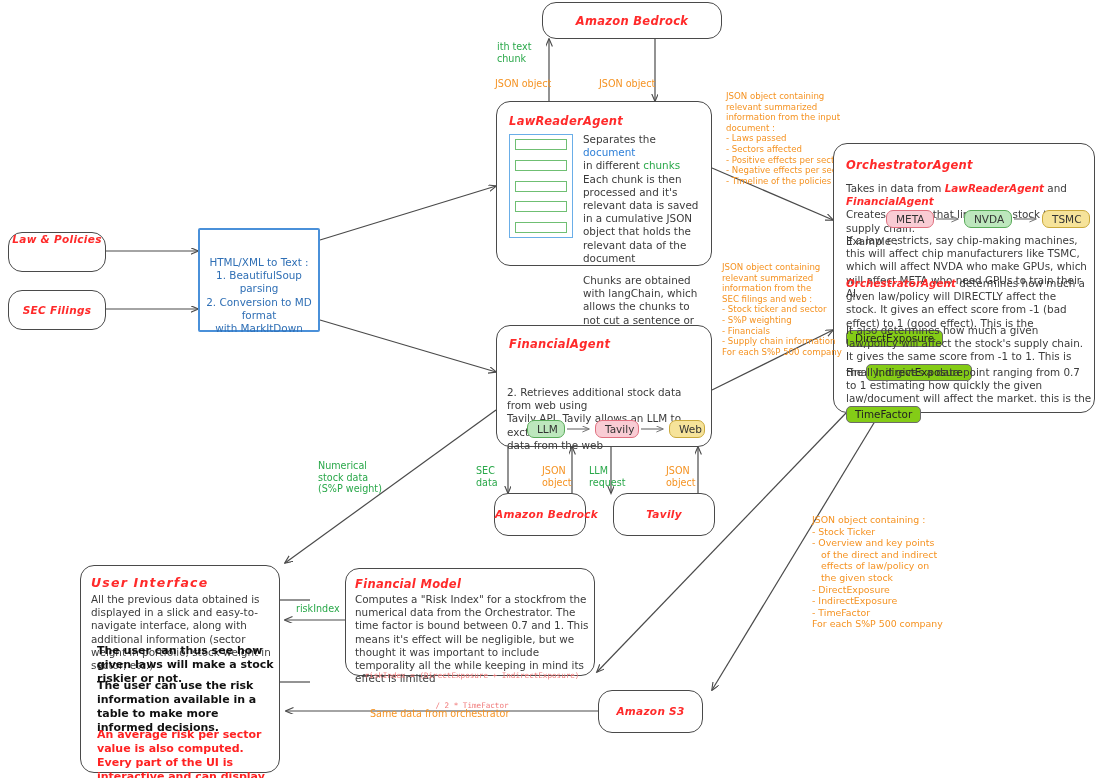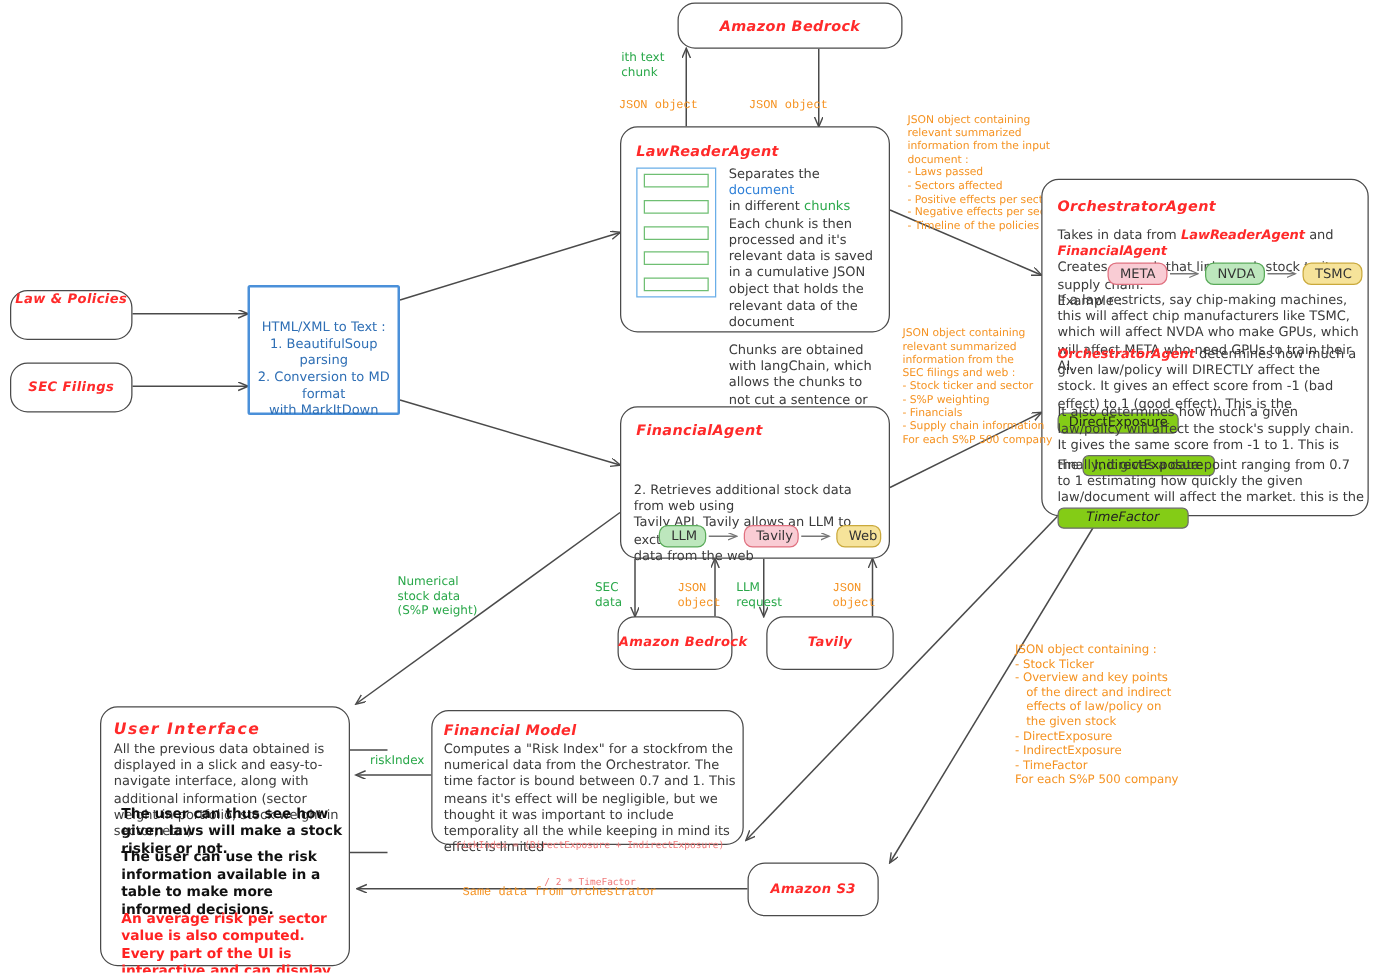--- a/index.html
+++ b/index.html
@@ -33,21 +33,21 @@
   .chip-arrow{width:30px;height:10px;}
 
   .badge{display:inline-block;background:#84cc16;border:1.3px solid #6b6b6b;
          border-radius:5px;font-size:10.4px;padding:1px 8px;color:#222;
          vertical-align:middle;}
 
   .ann{position:absolute;color:#f59323;font-size:8.6px;line-height:10.6px;
        white-space:pre;}
   .ann.big{font-size:9.4px;line-height:11.6px;}
   .elabel{position:absolute;font-size:9.6px;line-height:11.6px;white-space:pre;}
-  .elabel.orange{color:#f59323;font-family:Liberation Mono, monospace;}
+  .elabel.orange{color:#f59323;}
   .elabel.green{color:#2aa84a;}
 
   .chunkbox{position:absolute;border:1.5px solid #6aaee8;background:#fff;
             box-sizing:border-box;padding:4px 5px;display:flex;
             flex-direction:column;justify-content:space-between;}
   .chunk{height:11px;border:1.3px solid #6fbf73;box-sizing:border-box;}
 
   .bold-blk{font-weight:bold;font-size:11px;line-height:14px;color:#111;}
   .bold-blk.red{color:#ff2222;}
 
@@ -200,21 +200,21 @@
       <span class="badge">DirectExposure</span>
     </div>
 
     <div class="body-txt" style="position:absolute;left:12px;top:180px;width:242px;">
       <span>It also determines how much a given law/policy will affect the stock's supply chain. It gives the same score from -1 to 1. This is the</span>
       <span class="badge">IndirectExposure</span>
     </div>
 
     <div class="body-txt" style="position:absolute;left:12px;top:222px;width:246px;">
       <span>Finally, it gives a data point ranging from 0.7 to 1 estimating how quickly the given law/document will affect the market. this is the</span>
-      <span class="badge" style="padding:1px 22px;font-style:italic;">TimeFactor</span>
+      <span class="badge" style="padding:1px 8px;">TimeFactor</span>
     </div>
   </div>
 
   <div class="node" style="left:496px;top:325px;width:216px;height:122px;">
     <div class="title" style="position:absolute;left:12px;top:11px;">FinancialAgent</div>
     <div class="body-txt" style="position:absolute;left:10px;top:60px;width:200px;white-space:pre-line;">2. Retrieves additional stock data from web using
     Tavily API. Tavily allows an LLM to exctract
     data from the web</div>
 
     <div class="chips" style="position:absolute;left:30px;top:94px;">

